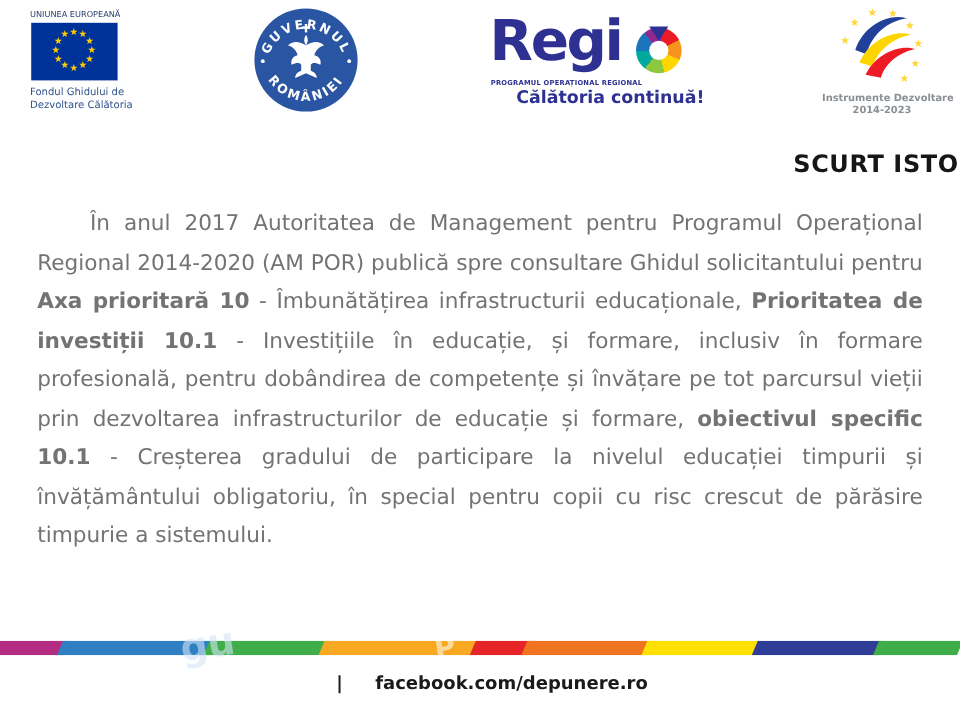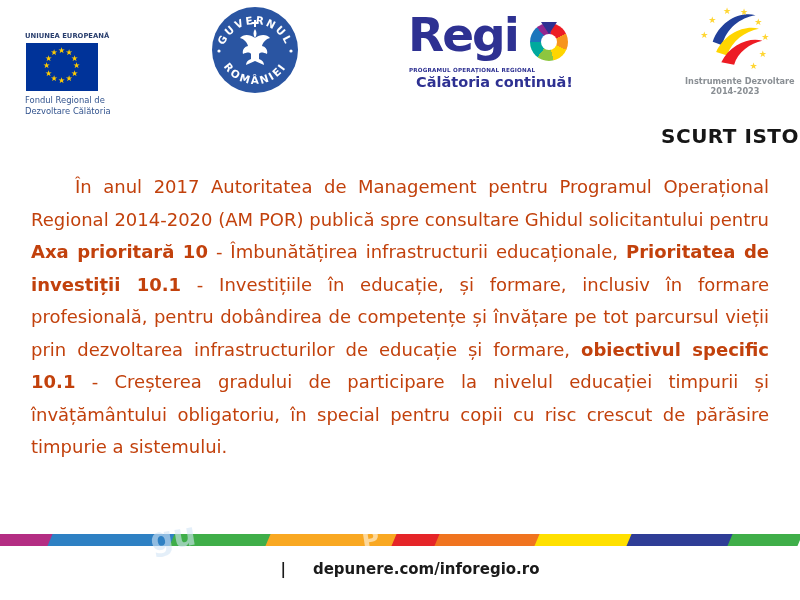--- a/index.html
+++ b/index.html
@@ -1,57 +1,57 @@
 <!DOCTYPE html>
 <html><head>
 <meta charset="utf-8">
 <style>
   html,body{margin:0;padding:0;background:#fff;}
   .slide{position:relative;width:800px;height:600px;background:#fff;overflow:hidden;
          font-family:"DejaVu Sans",sans-serif;}
 
   
   .logo-eu{position:absolute;left:25px;top:8px;width:74px;text-align:center;}
-  .eu-header{font-size:6.8px;font-weight:bold;color:#2a3f6e;white-space:nowrap;letter-spacing:0;margin-top:24px;}
+  .eu-header{font-size:6.8px;font-weight:normal;color:#2a3f6e;white-space:nowrap;letter-spacing:0;}
   .eu-flag{position:relative;width:72px;height:48px;background:#003399;margin:3px auto 4px auto;}
   .eustar{position:absolute;font-size:8px;color:#ffcc00;line-height:1;}
   .eu-caption{font-size:8.4px;line-height:10.5px;color:#33548e;font-weight:500;white-space:nowrap;}
 
   
   .logo-gov{position:absolute;left:210px;top:5px;width:90px;height:90px;}
 
   
   .logo-regio{position:absolute;left:402px;top:10px;width:185px;height:90px;}
   .regio-word{position:absolute;left:6px;top:0;font-size:47px;font-weight:bold;letter-spacing:-2px;
               color:#2e3192;line-height:1.05;}
   .regio-wheel{position:absolute;left:128px;top:13px;width:38px;height:38px;border-radius:50%;
     background:conic-gradient(from -40deg,#92278f 0 14.3%,#ed1c24 14.3% 28.6%,#f7941d 28.6% 42.9%,
                #ffd500 42.9% 57.2%,#8dc63f 57.2% 71.5%,#00a99d 71.5% 85.8%,#1c75bc 85.8% 100%);}
   .regio-wheel::after{content:"";position:absolute;left:11px;top:11px;width:16px;height:16px;
                       border-radius:50%;background:#fff;}
   .regio-pin{position:absolute;left:11px;top:-1px;width:0;height:0;border-left:8px solid transparent;
              border-right:8px solid transparent;border-top:12px solid #2e3192;z-index:2;}
   .regio-program{position:absolute;left:7px;top:57px;font-size:5.6px;font-weight:bold;color:#2e3192;
                  letter-spacing:.2px;white-space:nowrap;}
-  .regio-tagline{position:absolute;left:0;top:64px;width:100%;text-align:center;font-size:14.5px;
+  .regio-tagline{position:absolute;left:0;top:64px;width:100%;text-align:right;font-size:14.5px;
                  font-weight:bold;color:#2e3192;}
 
   
   .logo-is{position:absolute;left:685px;top:4px;width:100px;text-align:center;}
   .is-emblem{position:relative;width:100px;height:72px;}
   .isstar{position:absolute;font-size:9px;color:#ffd633;line-height:1;}
   .is-caption{font-size:8.2px;line-height:10px;color:#8a8f94;font-weight:bold;white-space:nowrap;}
 
   
   .page-title{position:absolute;left:0;top:124px;width:100%;text-align:right;font-size:20px;
               font-weight:bold;color:#161616;letter-spacing:.5px;margin-left:38px;}
 
   
   .body-text{position:absolute;left:31px;top:171px;width:738px;font-size:18px;line-height:32.5px;
-             color:#c2410c;text-align:justify;}
+             color:#737373;text-align:justify;}
   .body-text p{margin:0;text-indent:44px;}
   .body-text .b{font-weight:bold;}
 
   
   .stripe{position:absolute;left:0;top:534px;width:800px;height:12px;overflow:hidden;}
   .stripe .seg{position:absolute;top:0;height:12px;}
 
   
   .wm{position:absolute;font-weight:bold;color:rgba(210,228,245,.6);transform:rotate(-9deg);
       z-index:3;pointer-events:none;}
@@ -76,21 +76,21 @@
         <span class="eustar" style="left: 47px; top: 19px;">★</span>
         <span class="eustar" style="left: 44.9904px; top: 26.5px;">★</span>
         <span class="eustar" style="left: 39.5px; top: 31.9904px;">★</span>
         <span class="eustar" style="left: 32px; top: 34px;">★</span>
         <span class="eustar" style="left: 24.5px; top: 31.9904px;">★</span>
         <span class="eustar" style="left: 19.0096px; top: 26.5px;">★</span>
         <span class="eustar" style="left: 17px; top: 19px;">★</span>
         <span class="eustar" style="left: 19.0096px; top: 11.5px;">★</span>
         <span class="eustar" style="left: 24.5px; top: 6.00962px;">★</span>
       </div>
-    <div class="eu-caption">Fondul Regional de</div>
+    <div class="eu-caption">Fondul Ghidului de</div>
     <div class="eu-caption">Dezvoltare Călătoria</div>
   </div>
 
   <div class="logo-gov">
     <svg width="90" height="90" viewBox="0 0 90 90">
       <circle cx="45" cy="45" r="43" fill="#2a55a2"></circle>
       <path id="arcT" d="M 12 52 A 33 33 0 0 1 78 52" fill="none"></path>
       <path id="arcB" d="M 8 42 A 37 37 0 0 0 82 42" fill="none"></path>
       <text font-size="10.5" font-weight="bold" fill="#ffffff" letter-spacing="2" font-family="DejaVu Sans, sans-serif">
         <textPath href="#arcT" startOffset="50%" text-anchor="middle">GUVERNUL</textPath>
@@ -149,16 +149,16 @@
       <div class="seg" style="left: 537.2px; width: 98px; background: rgb(255, 224, 0); transform: skewX(-23deg);"></div>
       <div class="seg" style="left: 629.2px; width: 106.8px; background: rgb(47, 61, 150); transform: skewX(-23deg);"></div>
       <div class="seg" style="left: 730px; width: 70px; background: rgb(63, 174, 73); transform: skewX(-23deg);"></div>
     </div>
 
   <div class="wm wm1">gu</div>
   <div class="wm wm2">P</div>
 
   <div class="footer">
     <span>|</span>
-    <span>depunere.com/inforegio.ro</span>
+    <span>facebook.com/depunere.ro</span>
   </div>
 
 </div>
 
 </body></html>

